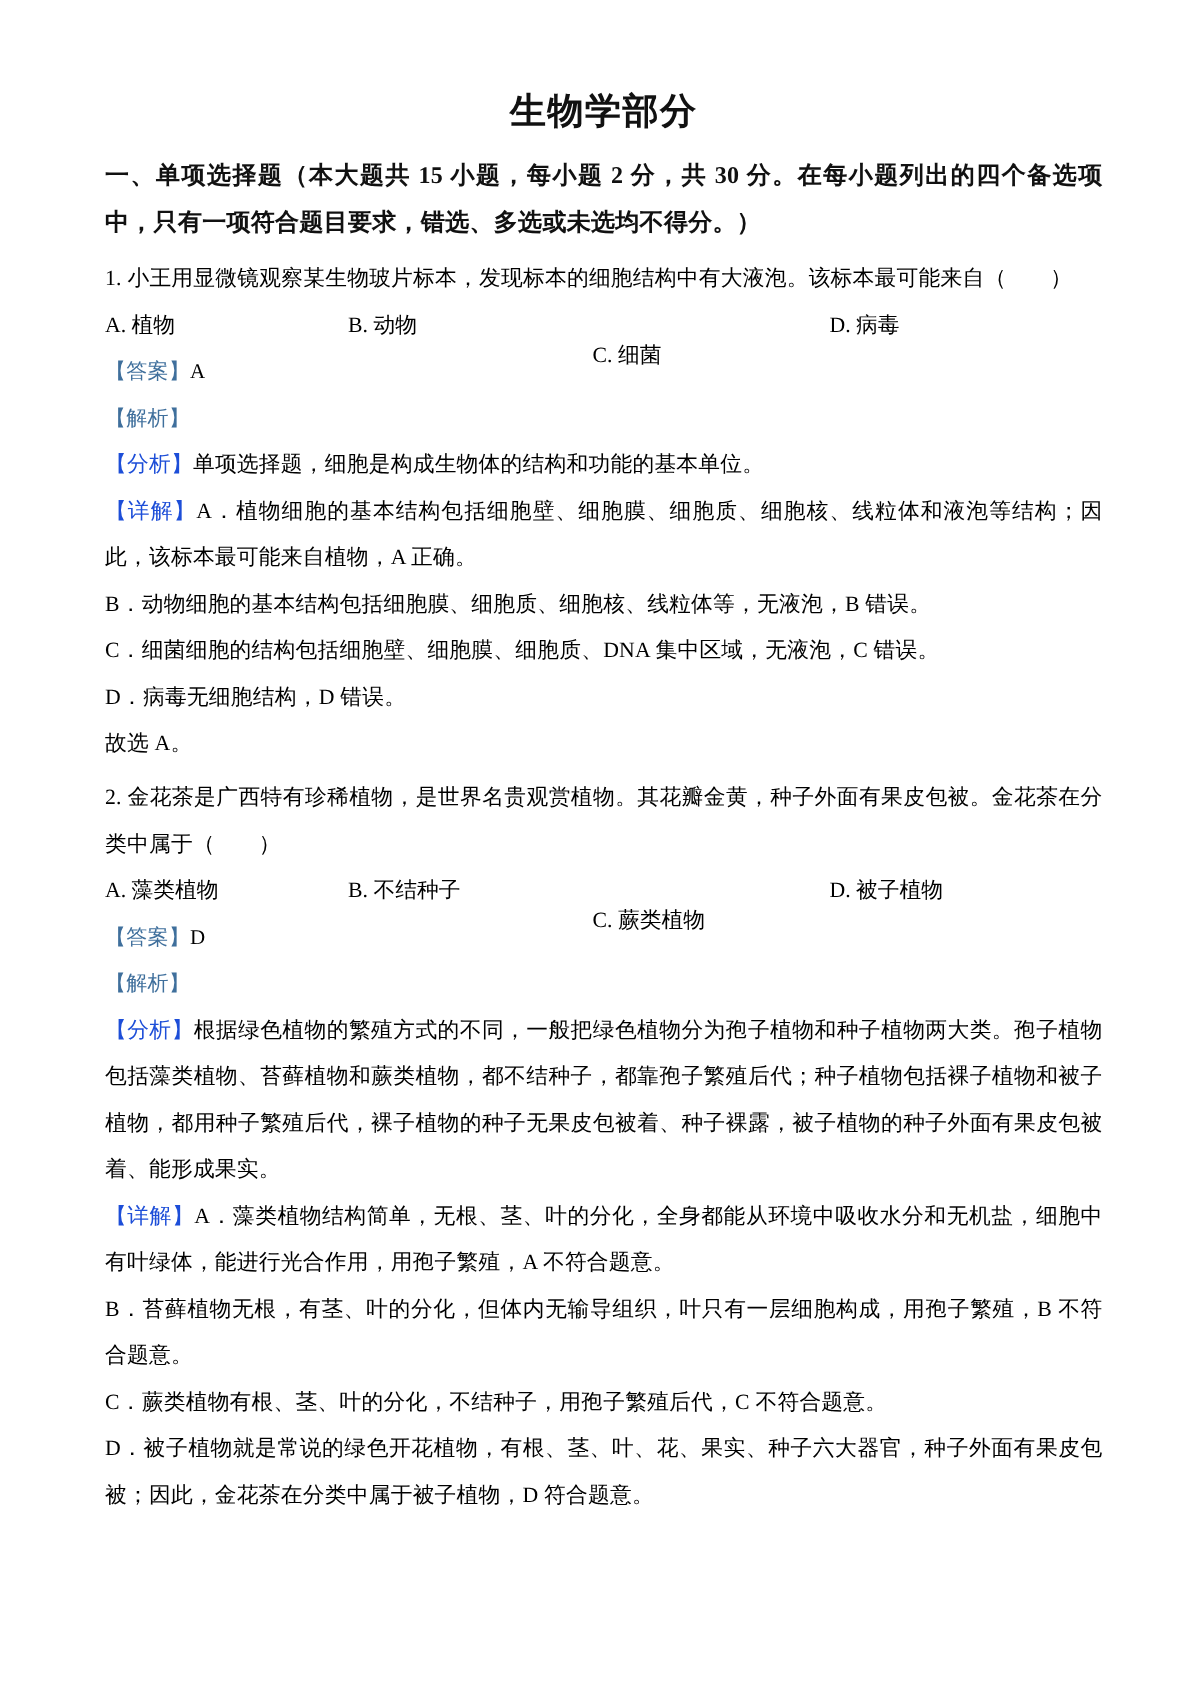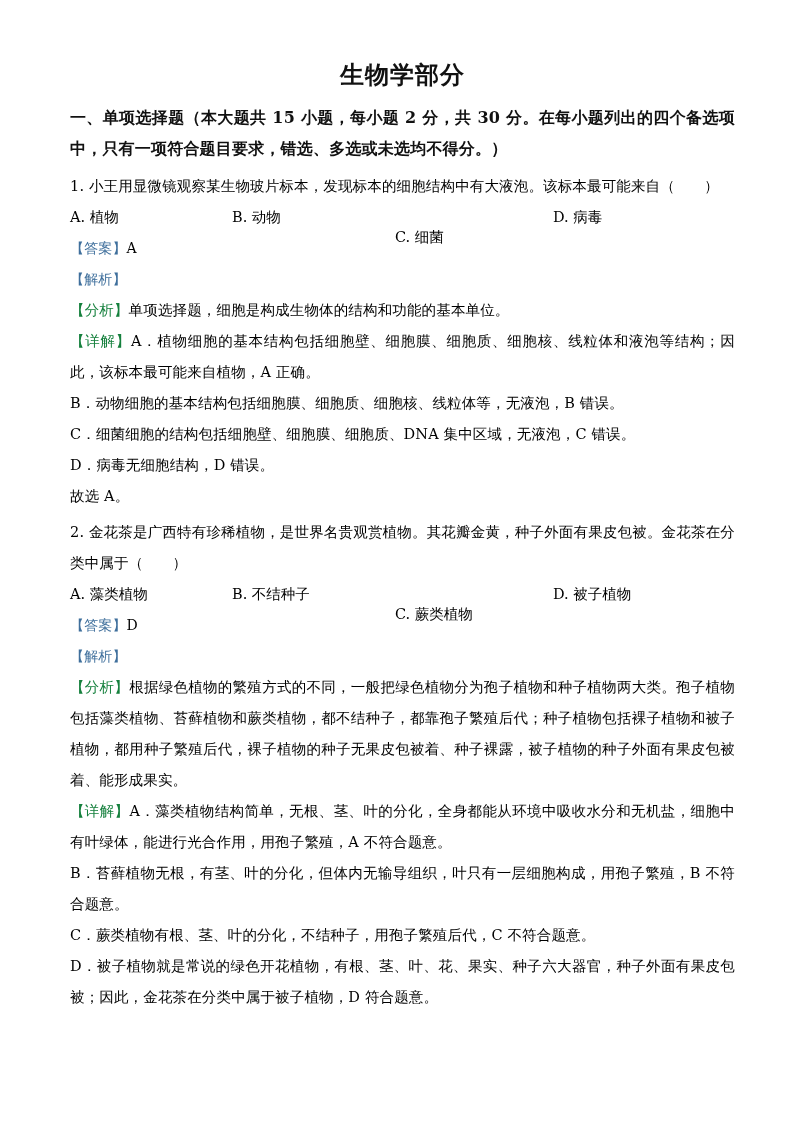--- a/index.html
+++ b/index.html
@@ -14,20 +14,21 @@
     color: #000000;
     -webkit-font-smoothing: antialiased;
   }
   .page {
     width: 793px;
     height: 1116px;
     box-sizing: border-box;
     padding: 0 58px 0 70px;
     position: relative;
     overflow: hidden;
+    font-family: Liberation Serif, serif;
   }
   .doc-title {
     text-align: center;
     font-size: 24px;
     font-weight: bold;
     letter-spacing: 1px;
     margin: 0;
     padding-top: 58px;
     padding-bottom: 2px;
     line-height: 34px;
@@ -82,21 +83,21 @@
   }
   .para {
     font-size: 14.5px;
     line-height: 31px;
     margin: 0;
     text-align: justify;
     text-justify: inter-ideograph;
     letter-spacing: 0.15px;
   }
   .para-label {
-    color: #15803d;
+    color: #1d4ed8;
   }
 </style>
 </head>
 <body>
 
 <div class="page">
 
   <h1 class="doc-title">生物学部分</h1>
 
   <p class="section-heading">一、单项选择题（本大题共 15 小题，每小题 2 分，共 30 分。在每小题列出的四个备选项中，只有一项符合题目要求，错选、多选或未选均不得分。）</p>

